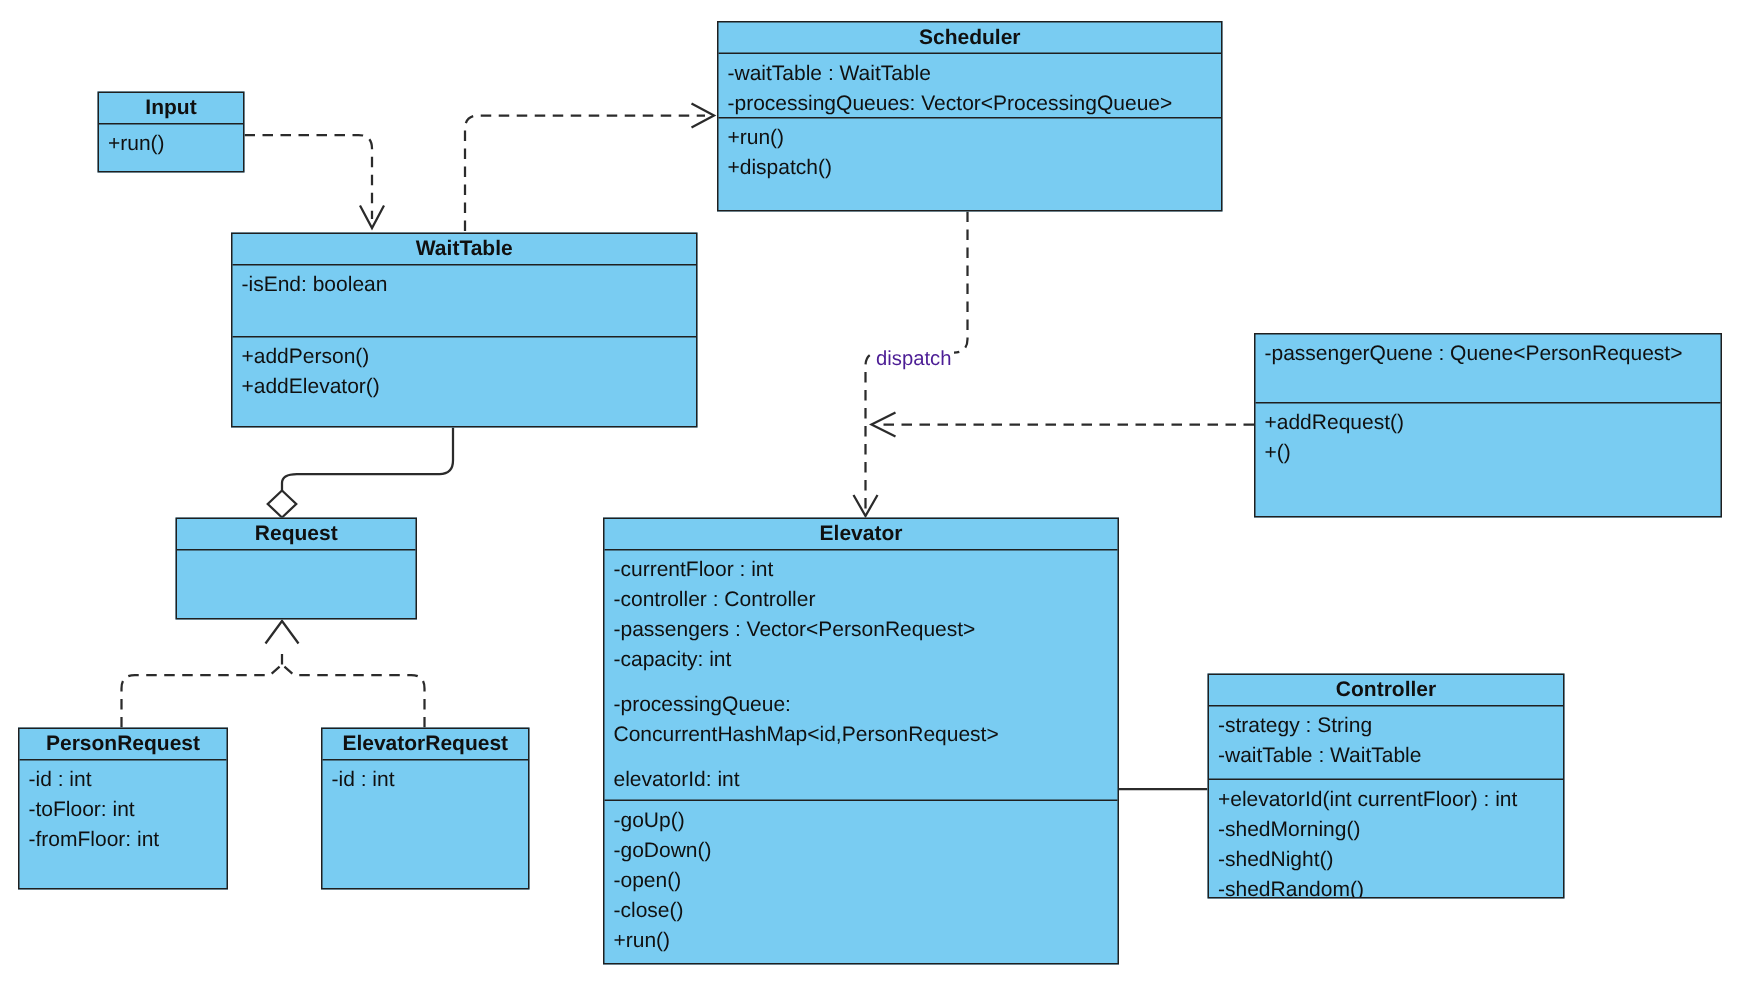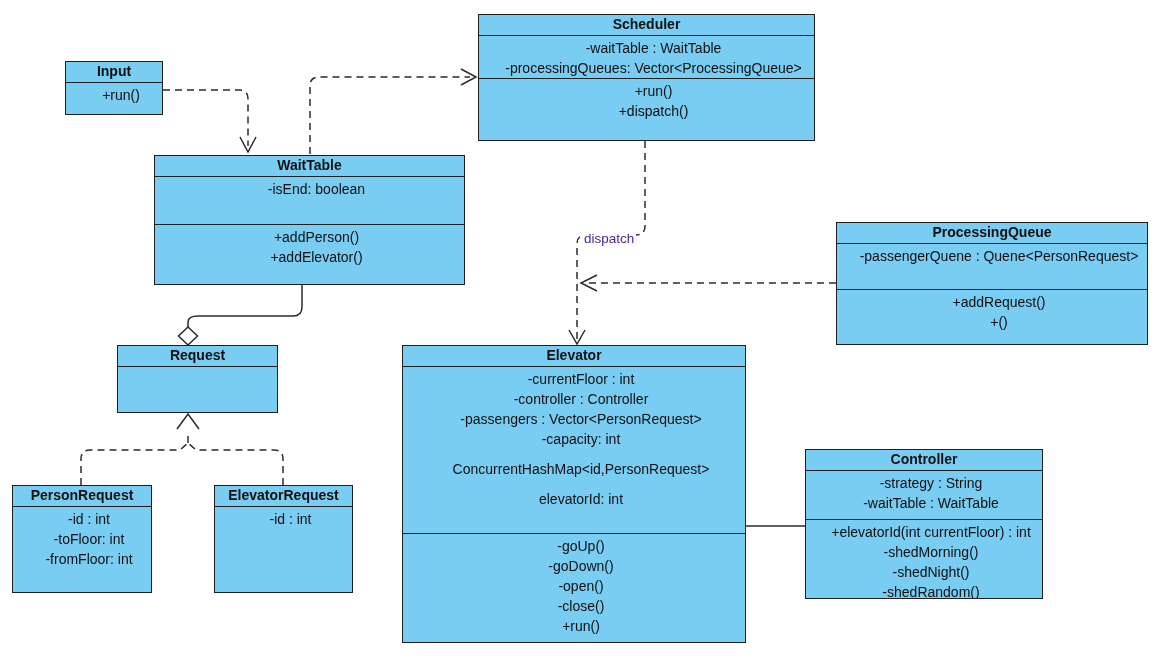--- a/index.html
+++ b/index.html
@@ -38,23 +38,22 @@
     height: 21px;
     line-height: 19px;
     font-weight: bold;
     text-align: center;
     border-bottom: 1.5px solid #1f1f1f;
     overflow: hidden;
     white-space: nowrap;
   }
   .sec {
     flex: 0 0 auto;
-    padding: 2px 4px 0 18px;
+    padding: 2px 4px 0 6px;
     overflow: hidden;
-    text-align: center;
   }
   .sec.grow { flex: 1 1 auto; }
   .sec + .sec { border-top: 1.5px solid #1f1f1f; }
   .member-line { line-height: 20px; white-space: nowrap; }
   .member-line.blank { height: 10px; line-height: 10px; }
 
   .edge-label {
     position: absolute;
     z-index: 3;
     left: 582px; top: 231px;
@@ -132,21 +131,20 @@
     <div class="sec" style="height:47px">
         <div class="member-line">-isEnd: boolean</div>
       </div>
     <div class="sec grow">
         <div class="member-line">+addPerson()</div>
         <div class="member-line">+addElevator()</div>
       </div>
   </div>
 
   <div class="uml-class" id="box-processingqueue">
-    <div class="hdr">ProcessingQueue</div>
     <div class="sec" style="height:45px">
         <div class="member-line">-passengerQuene : Quene&lt;PersonRequest&gt;</div>
       </div>
     <div class="sec grow">
         <div class="member-line">+addRequest()</div>
         <div class="member-line">+()</div>
       </div>
   </div>
 
   <div class="uml-class" id="box-request">
@@ -155,20 +153,21 @@
   </div>
 
   <div class="uml-class" id="box-elevator">
     <div class="hdr">Elevator</div>
     <div class="sec" style="height:166px">
         <div class="member-line">-currentFloor : int</div>
         <div class="member-line">-controller : Controller</div>
         <div class="member-line">-passengers : Vector&lt;PersonRequest&gt;</div>
         <div class="member-line">-capacity: int</div>
         <div class="member-line blank"></div>
+        <div class="member-line">-processingQueue:</div>
         <div class="member-line">ConcurrentHashMap&lt;id,PersonRequest&gt;</div>
         <div class="member-line blank"></div>
         <div class="member-line">elevatorId: int</div>
       </div>
     <div class="sec grow">
         <div class="member-line">-goUp()</div>
         <div class="member-line">-goDown()</div>
         <div class="member-line">-open()</div>
         <div class="member-line">-close()</div>
         <div class="member-line">+run()</div>

